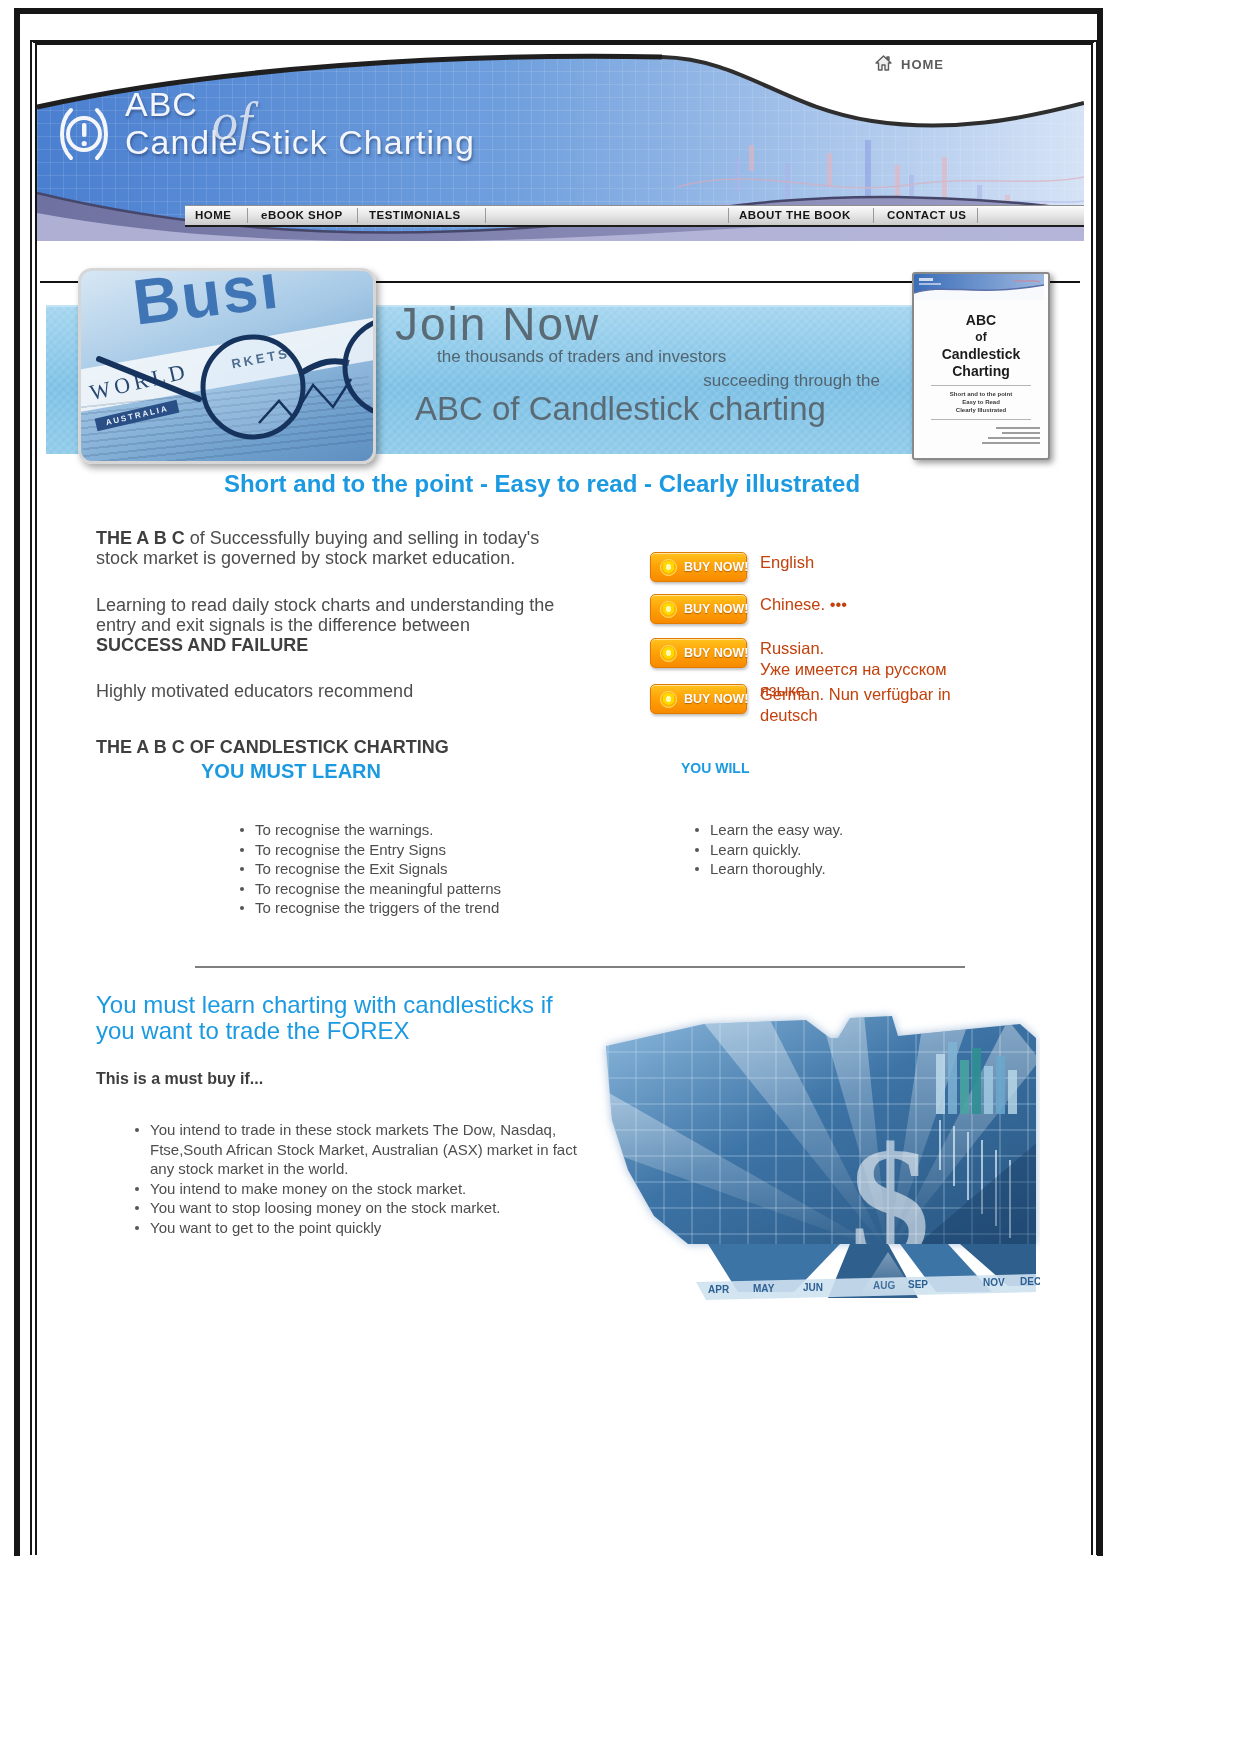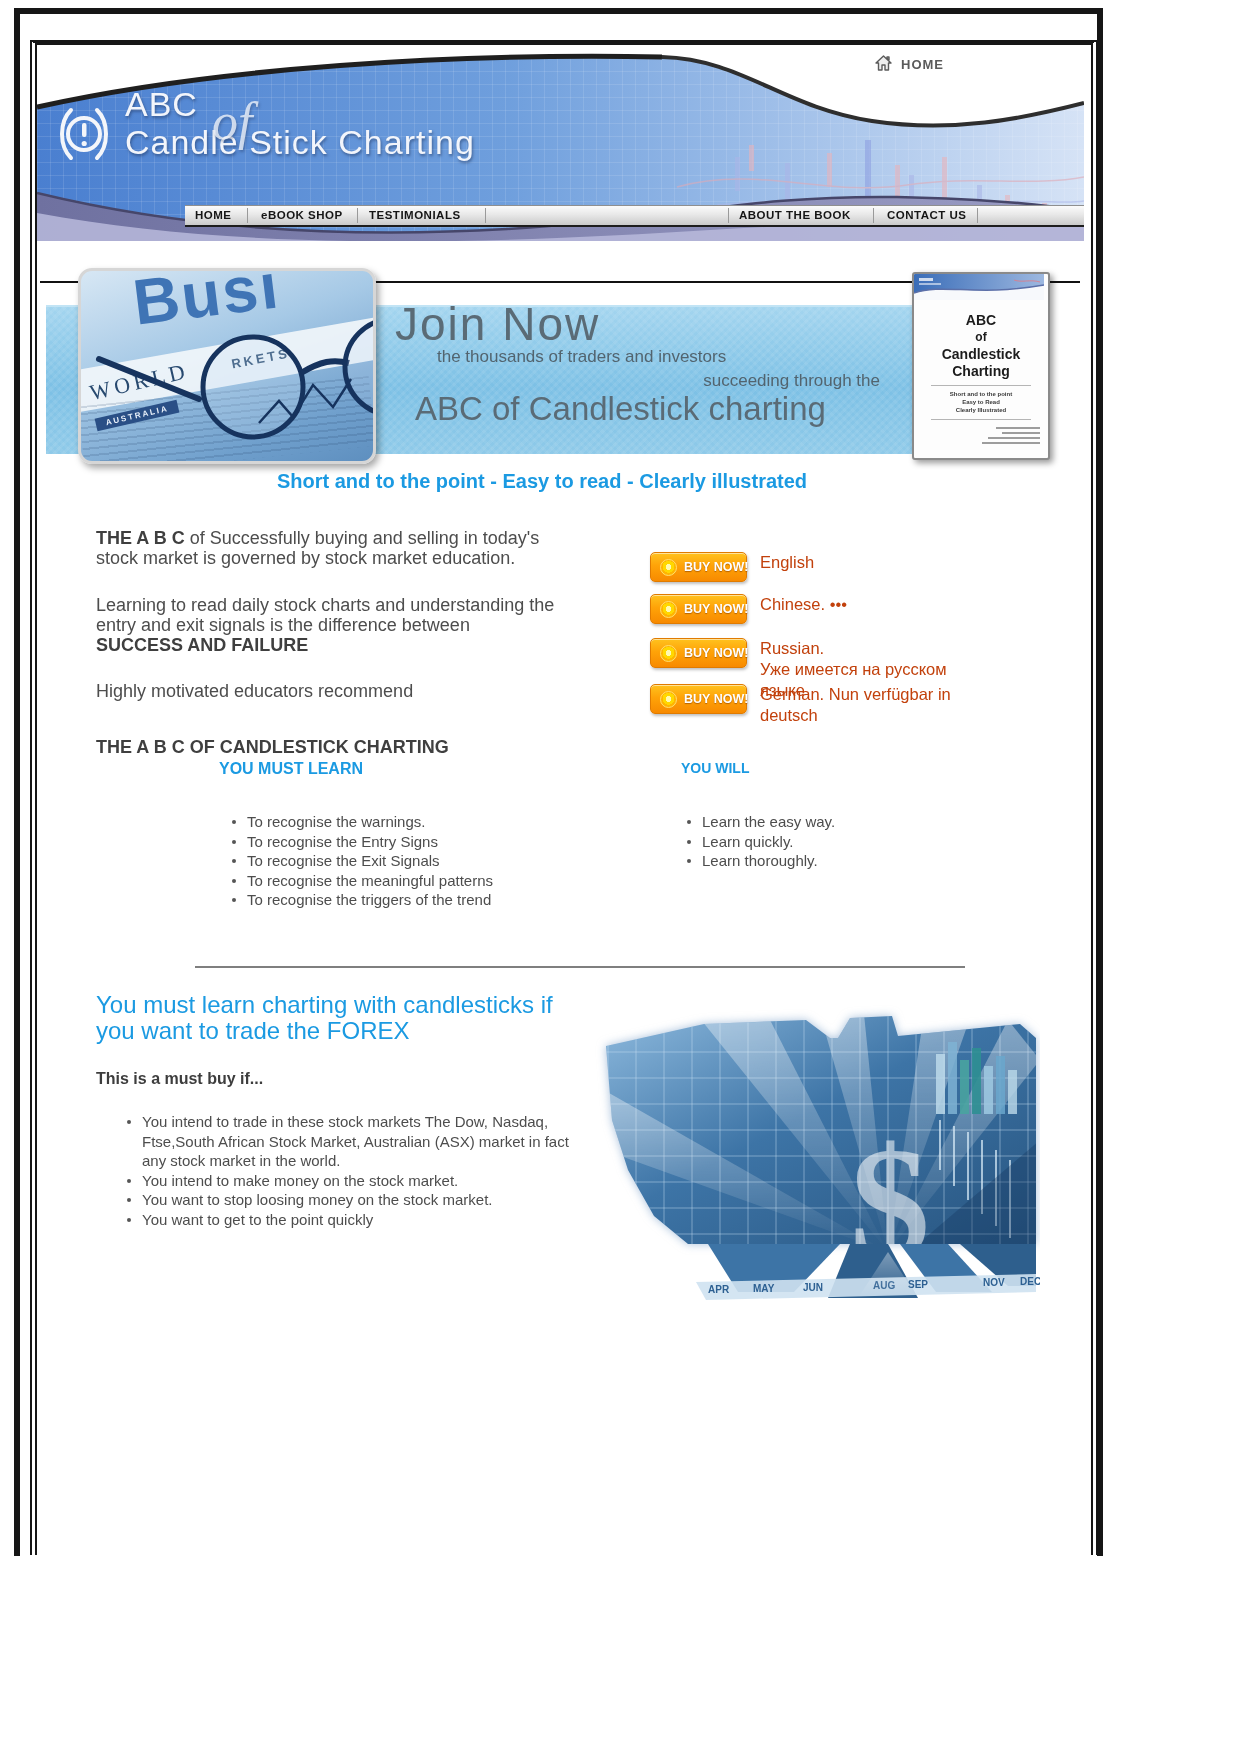--- a/index.html
+++ b/index.html
@@ -60,44 +60,44 @@
   .bookcover{position:absolute;left:912px;top:272px;width:134px;height:184px;z-index:3;background:#fdfdfd;
       border:2px solid #8a8a8a;border-radius:3px;box-shadow:3px 3px 6px rgba(0,0,0,.4);overflow:hidden;}
   .bc-title{margin-top:8px;text-align:center;font-weight:bold;font-size:14px;color:#1c1c1c;line-height:17px;}
   .bc-of{font-weight:bold;font-size:12px;}
   .bc-rule{width:100px;height:1px;background:#b5b5b5;margin:5px auto 4px auto;}
   .bc-sub{text-align:center;font-size:6px;color:#3a3a3a;line-height:8px;font-weight:bold;}
   .bc-fine{position:absolute;right:8px;bottom:14px;display:flex;flex-direction:column;align-items:flex-end;gap:3px;}
   .bc-fine i{display:block;height:2px;background:#9d9d9d;}
   
   .blue-head-center{position:absolute;left:37px;top:470px;width:1010px;text-align:center;z-index:2;
-      font-size:20px;font-weight:bold;color:#1b9ae2;}
+      font-size:24px;font-weight:bold;color:#1b9ae2;}
   .intro{position:absolute;left:96px;top:528px;width:472px;z-index:2;font-size:18px;line-height:20px;color:#4d4d4d;}
   .intro .gap1{margin-top:27px;}
   .intro .gap2{margin-top:26px;}
   .intro .gap3{margin-top:36px;}
   .bold{font-weight:bold;color:#3f3f3f;}
   
   .buyrows{position:absolute;left:650px;top:552px;width:410px;z-index:2;}
   .buyrow{position:absolute;left:0;display:flex;align-items:flex-start;}
   .buy-btn{width:97px;height:30px;box-sizing:border-box;flex:0 0 97px;display:flex;align-items:center;gap:7px;
       padding:0 9px;border:1px solid #e07b00;border-radius:5px;cursor:pointer;
       background:linear-gradient(180deg,#ffc21e 0%,#ffa308 45%,#f78a00 100%);
       box-shadow:inset 0 1px 0 rgba(255,255,255,.55),1px 2px 3px rgba(0,0,0,.25);
       color:#fff;font-weight:bold;font-size:12.5px;text-shadow:0 1px 1px rgba(150,75,0,.7);white-space:nowrap;}
   .buy-icon{width:15px;height:15px;border-radius:50%;flex:0 0 15px;border:1px solid #ffe070;
       background:radial-gradient(circle at 50% 45%,#fff9b0 0 3px,#ffd800 3px 6px,#ffb400 6px 9px);}
   .buy-label{margin-left:13px;font-size:16.5px;color:#c2410c;line-height:21px;width:228px;}
   .note-block{display:block;}
   .note-inline{display:inline;}
   
   .learn-head-left{position:absolute;left:96px;top:760px;width:390px;text-align:center;z-index:2;
-      font-size:16px;font-weight:bold;color:#1b9ae2;}
+      font-size:20px;font-weight:bold;color:#1b9ae2;}
   .learn-head-right{position:absolute;left:645px;top:760px;z-index:2;font-size:14px;font-weight:bold;color:#1b9ae2;margin-left:36px;}
-  ul.blist{list-style:none;margin:0;padding:0;}
+  ul.blist{list-style:none;margin:8px;padding:0;}
   ul.blist li{position:relative;padding-left:22px;font-size:15px;line-height:19.5px;color:#4d4d4d;}
   ul.blist li::before{content:"";position:absolute;left:7px;top:8px;width:4px;height:4px;border-radius:50%;background:#555;}
   .list-left{position:absolute;left:225px;top:812px;width:330px;z-index:2;}
   .list-right{position:absolute;left:680px;top:812px;width:260px;z-index:2;}
   .divider{position:absolute;left:195px;top:966px;width:770px;height:0;border-top:2px solid #7f7f7f;z-index:2;}
   
   .forex-head{position:absolute;left:96px;top:992px;width:480px;z-index:2;
       font-size:24px;font-weight:normal;color:#1b9ae2;line-height:26px;}
   .must-buy{position:absolute;left:96px;top:1070px;z-index:2;font-size:16px;font-weight:bold;color:#3d3d3d;}
   .forex-list{position:absolute;left:120px;top:1112px;width:455px;z-index:2;}

